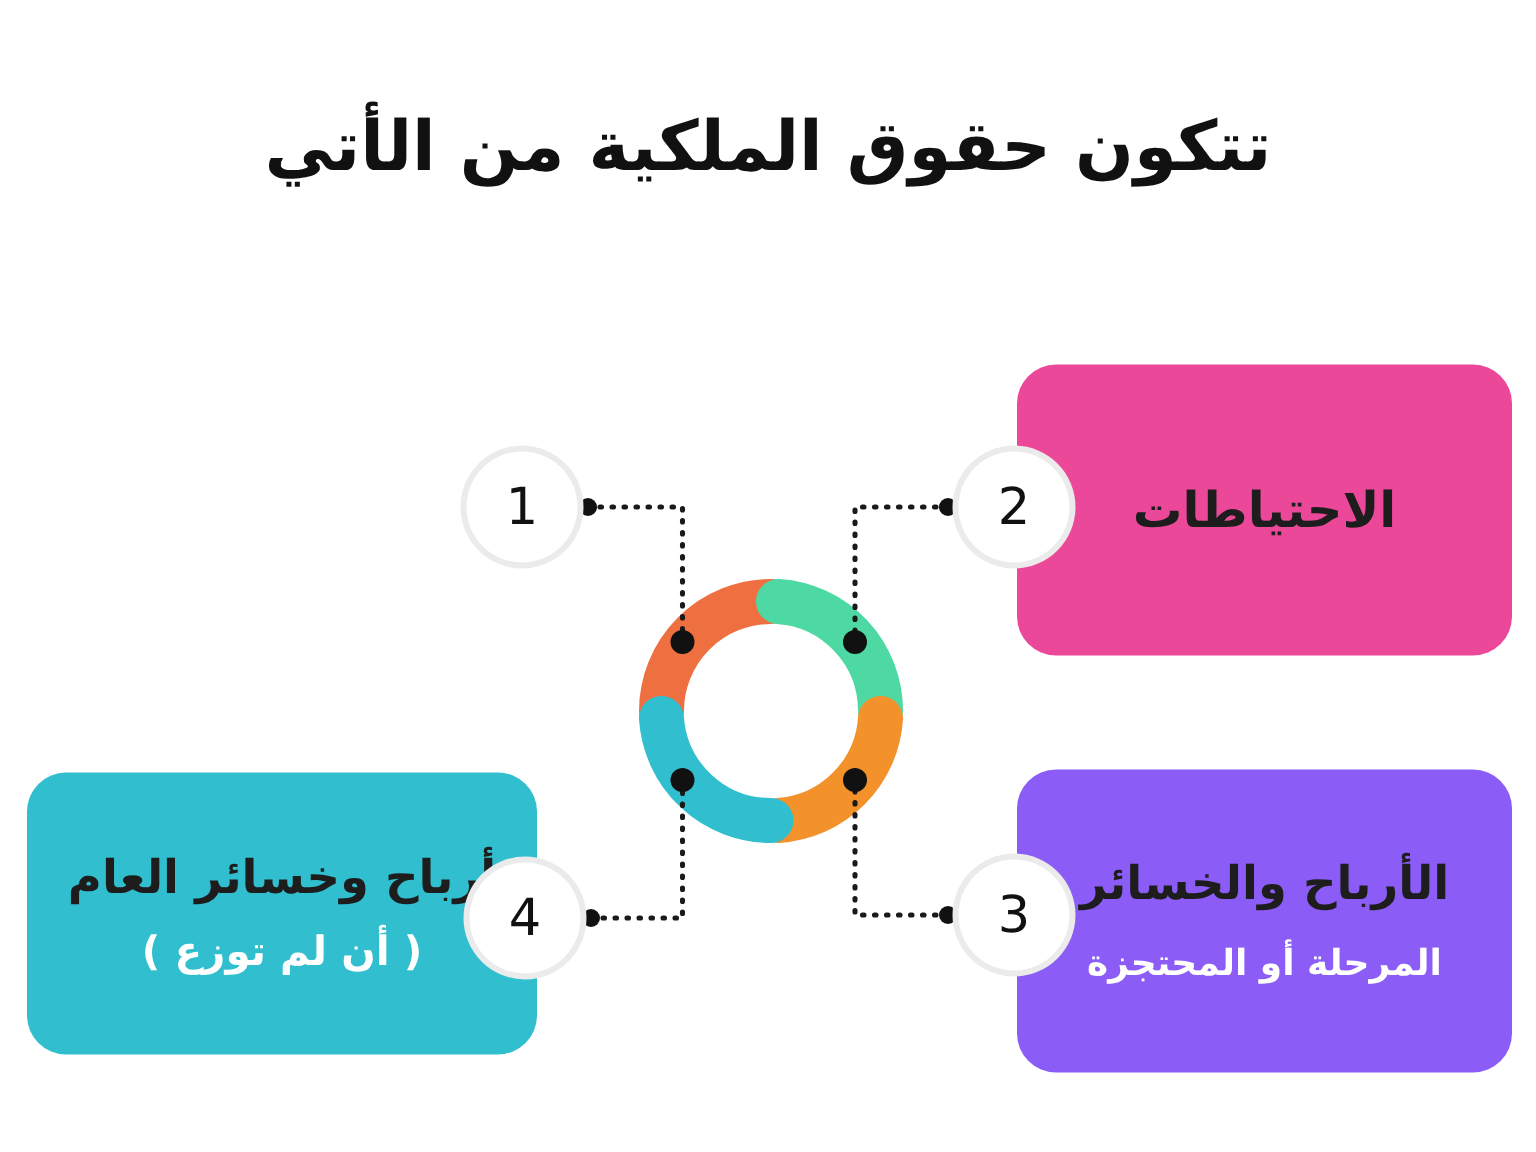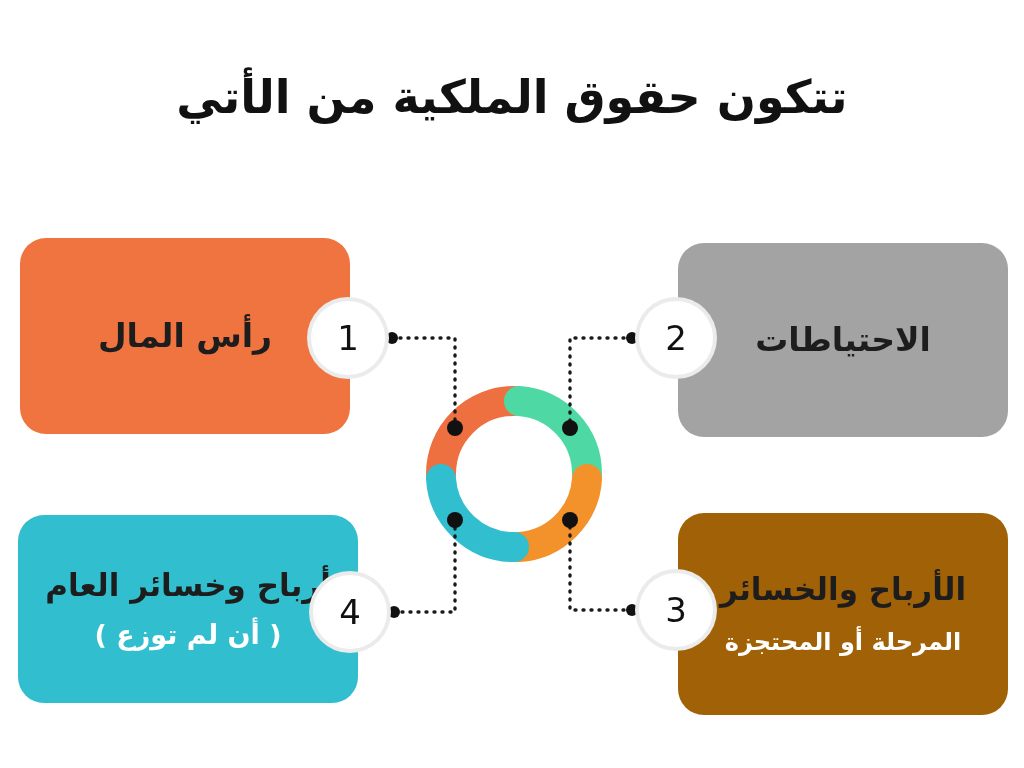--- a/index.html
+++ b/index.html
@@ -160,29 +160,26 @@
       <circle cx="632" cy="610" r="6"></circle>
       <circle cx="394" cy="612" r="6"></circle>
 
       <circle cx="455" cy="428" r="8"></circle>
       <circle cx="570" cy="428" r="8"></circle>
       <circle cx="570" cy="520" r="8"></circle>
       <circle cx="455" cy="520" r="8"></circle>
     </g>
   </svg>
 
-  <div class="card" id="card-1" style="background:#EF7440">
-    <div class="line-main">رأس المال</div>
-  </div>
 
-  <div class="card" id="card-2" style="background:#a3a3a3">
+  <div class="card" id="card-2" style="background:#ec4899">
     <div class="line-main">الاحتياطات</div>
   </div>
 
-  <div class="card" id="card-3" style="background:#a16207">
+  <div class="card" id="card-3" style="background:#8b5cf6">
     <div class="line-main">الأرباح والخسائر</div>
     <div class="line-sub">المرحلة أو المحتجزة</div>
   </div>
 
   <div class="card" id="card-4" style="background:#31BECF">
     <div class="line-main">أرباح وخسائر العام</div>
     <div class="line-sub">( أن لم توزع )</div>
   </div>
 
   <div class="badge" id="badge-1">1</div>

